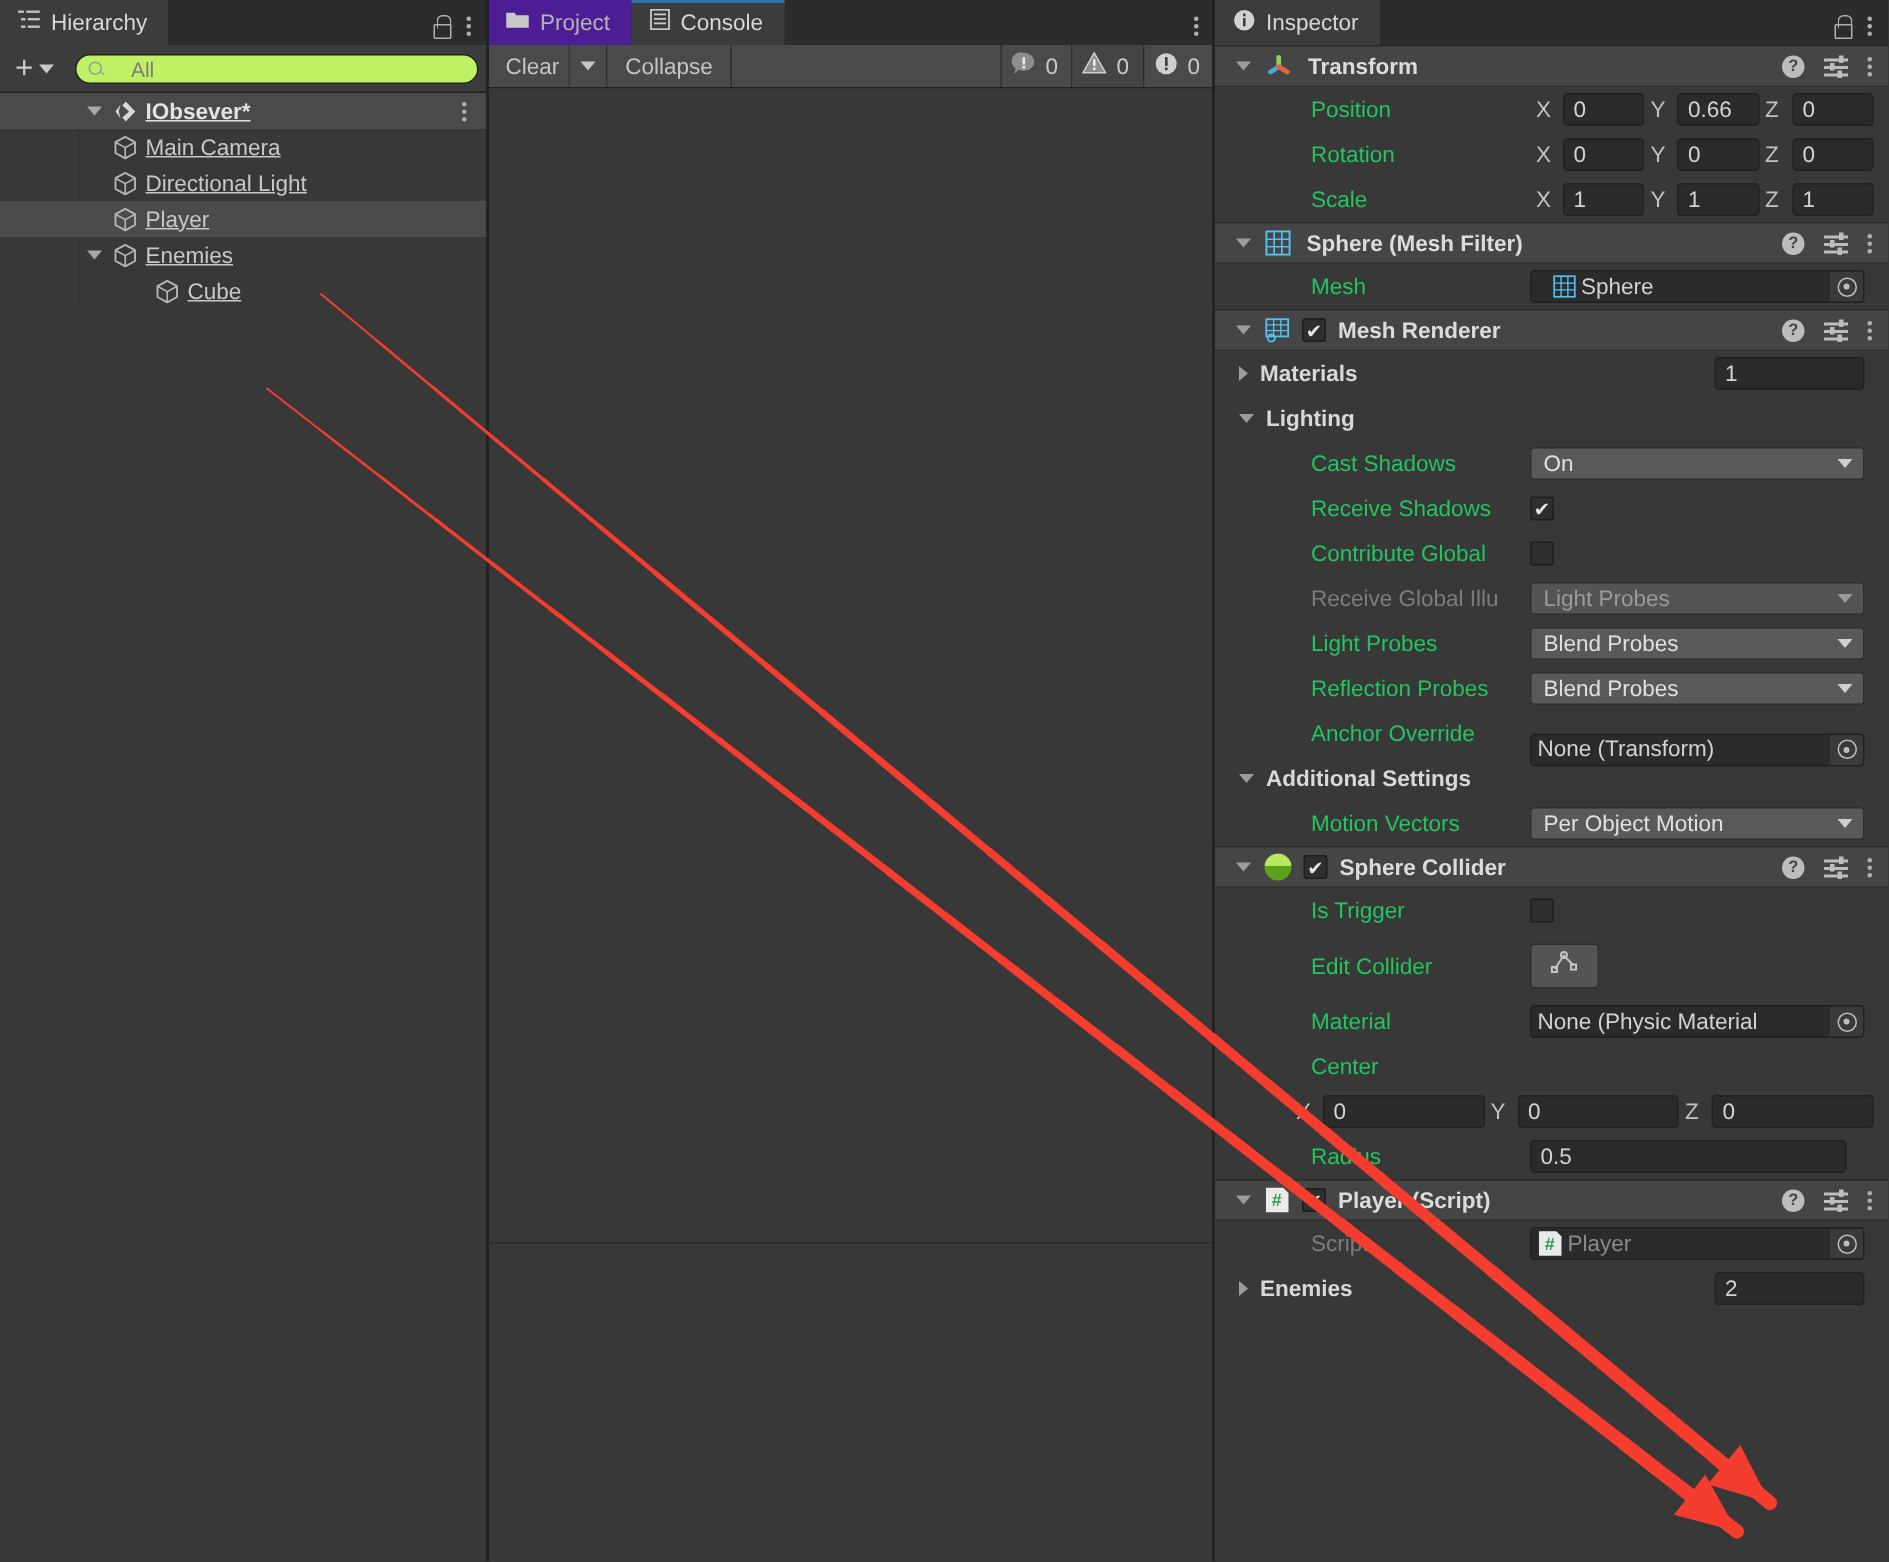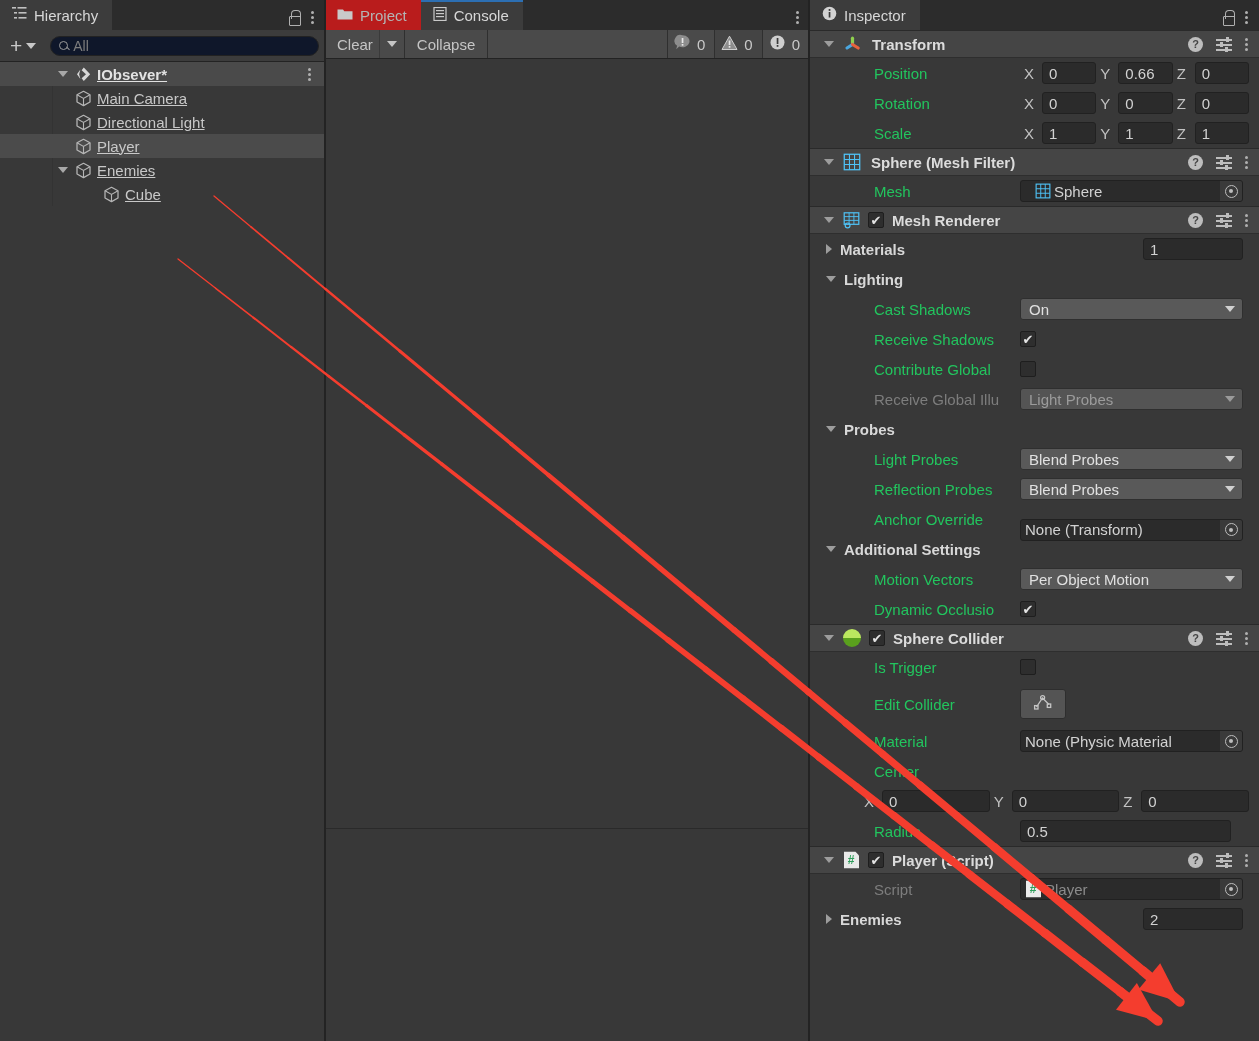--- a/index.html
+++ b/index.html
@@ -15,21 +15,21 @@
 
   
   .panel { position: absolute; background: #383838; }
   .tabbar {
     height: 30px; background: #2c2c2c;
     display: flex; align-items: flex-end; position: relative;
   }
   .tab {
     height: 30px; display: flex; align-items: center; gap: 7px;
     padding: 0 14px 0 12px; font-size: 15px; color: #b4b4b4;
-    background: #b91c1c; position: relative;
+    background: #4c1d95; position: relative;
   }
   .tab.active { background: #3c3c3c; color: #d7d7d7; }
   .tab.active.blue::before {
     content: ""; position: absolute; left: 0; right: 0; top: 0; height: 2px;
     background: #2c6fb3;
   }
   .tabbar .spacer { flex: 1; }
   .tab-right { display: flex; align-items: center; gap: 10px; padding: 0 10px 5px 0; }
 
   .kebab { width: 4px; height: 16px; position: relative; }
@@ -53,22 +53,22 @@
   #hierarchy { left: 0; top: 0; width: 325px; height: 1041px; background: #383838; }
   #hierarchy .tabbar { width: 325px; }
   .h-toolbar {
     height: 32px; background: #3c3c3c; display: flex; align-items: center;
     padding: 0 6px; gap: 4px; border-bottom: 1px solid #232323;
   }
   .plus-btn { display: flex; align-items: center; gap: 4px; padding: 0 4px; }
   .plus-glyph { font-size: 21px; line-height: 18px; color: #c8c8c8; }
   .caret-d { width: 0; height: 0; border-left: 5px solid transparent; border-right: 5px solid transparent; border-top: 6px solid #c8c8c8; }
   .search-box {
-    flex: 1; height: 20px; background: #0f172a; border: 1px solid #222;
-    border-radius: 10px; display: flex; align-items: center; padding: 0 8px; gap: 2px;
+    flex: 1; height: 20px; background: #bef264; border: 1px solid #222;
+    border-radius: 10px; display: flex; align-items: center; padding: 0 8px; gap: 16px;
     margin-left: 6px;
   }
   .search-ic { position: relative; width: 12px; height: 12px; }
   .search-ic::before {
     content: ""; position: absolute; left: 0; top: 1px; width: 7px; height: 7px;
     border: 1.4px solid #9a9a9a; border-radius: 50%;
   }
   .search-ic::after {
     content: ""; position: absolute; left: 7px; top: 8px; width: 4px; height: 1.4px;
     background: #9a9a9a; transform: rotate(45deg);
@@ -606,24 +606,20 @@
           <div class="lbl-col"><span class="lbl">Contribute Global</span></div>
           <span class="chk"></span>
         </div>
         <div class="row">
           <div class="lbl-col"><span class="lbl dim">Receive Global Illu</span></div>
           <div class="dropdown dim" style="flex: 1 1 0%; margin-right: 16px;">
             <span>Light Probes</span>
             <span class="caret-d"></span>
           </div>
         </div>
-        <div class="foldout">
-          <span class="tri-d"></span>
-          <span class="f-lbl">Probes</span>
-        </div>
         <div class="row">
           <div class="lbl-col"><span class="lbl">Light Probes</span></div>
           <div class="dropdown" style="flex: 1 1 0%; margin-right: 16px;">
             <span>Blend Probes</span>
             <span class="caret-d"></span>
           </div>
         </div>
         <div class="row">
           <div class="lbl-col"><span class="lbl">Reflection Probes</span></div>
           <div class="dropdown" style="flex: 1 1 0%; margin-right: 16px;">
@@ -647,24 +643,20 @@
         <div class="foldout">
           <span class="tri-d"></span>
           <span class="f-lbl">Additional Settings</span>
         </div>
         <div class="row">
           <div class="lbl-col"><span class="lbl">Motion Vectors</span></div>
           <div class="dropdown" style="flex: 1 1 0%; margin-right: 16px;">
             <span>Per Object Motion</span>
             <span class="caret-d"></span>
           </div>
-        </div>
-        <div class="row">
-          <div class="lbl-col"><span class="lbl">Dynamic Occlusio</span></div>
-          <span class="chk on"></span>
         </div>
         <div class="comp-header">
           <div class="tri-d"></div>
           <span style="display: flex; align-items: center;">
             <span style="display:inline-block;width:18px;height:18px;border-radius:50%;background:linear-gradient(180deg,#bbe75f 0 48%, #5aa01d 48% 100%);"></span>
           </span>
           <span style="width: 8px;"></span>
           <span class="chk on"></span>
           <span class="comp-title ml0">Sphere Collider</span>
           <div class="comp-right">

